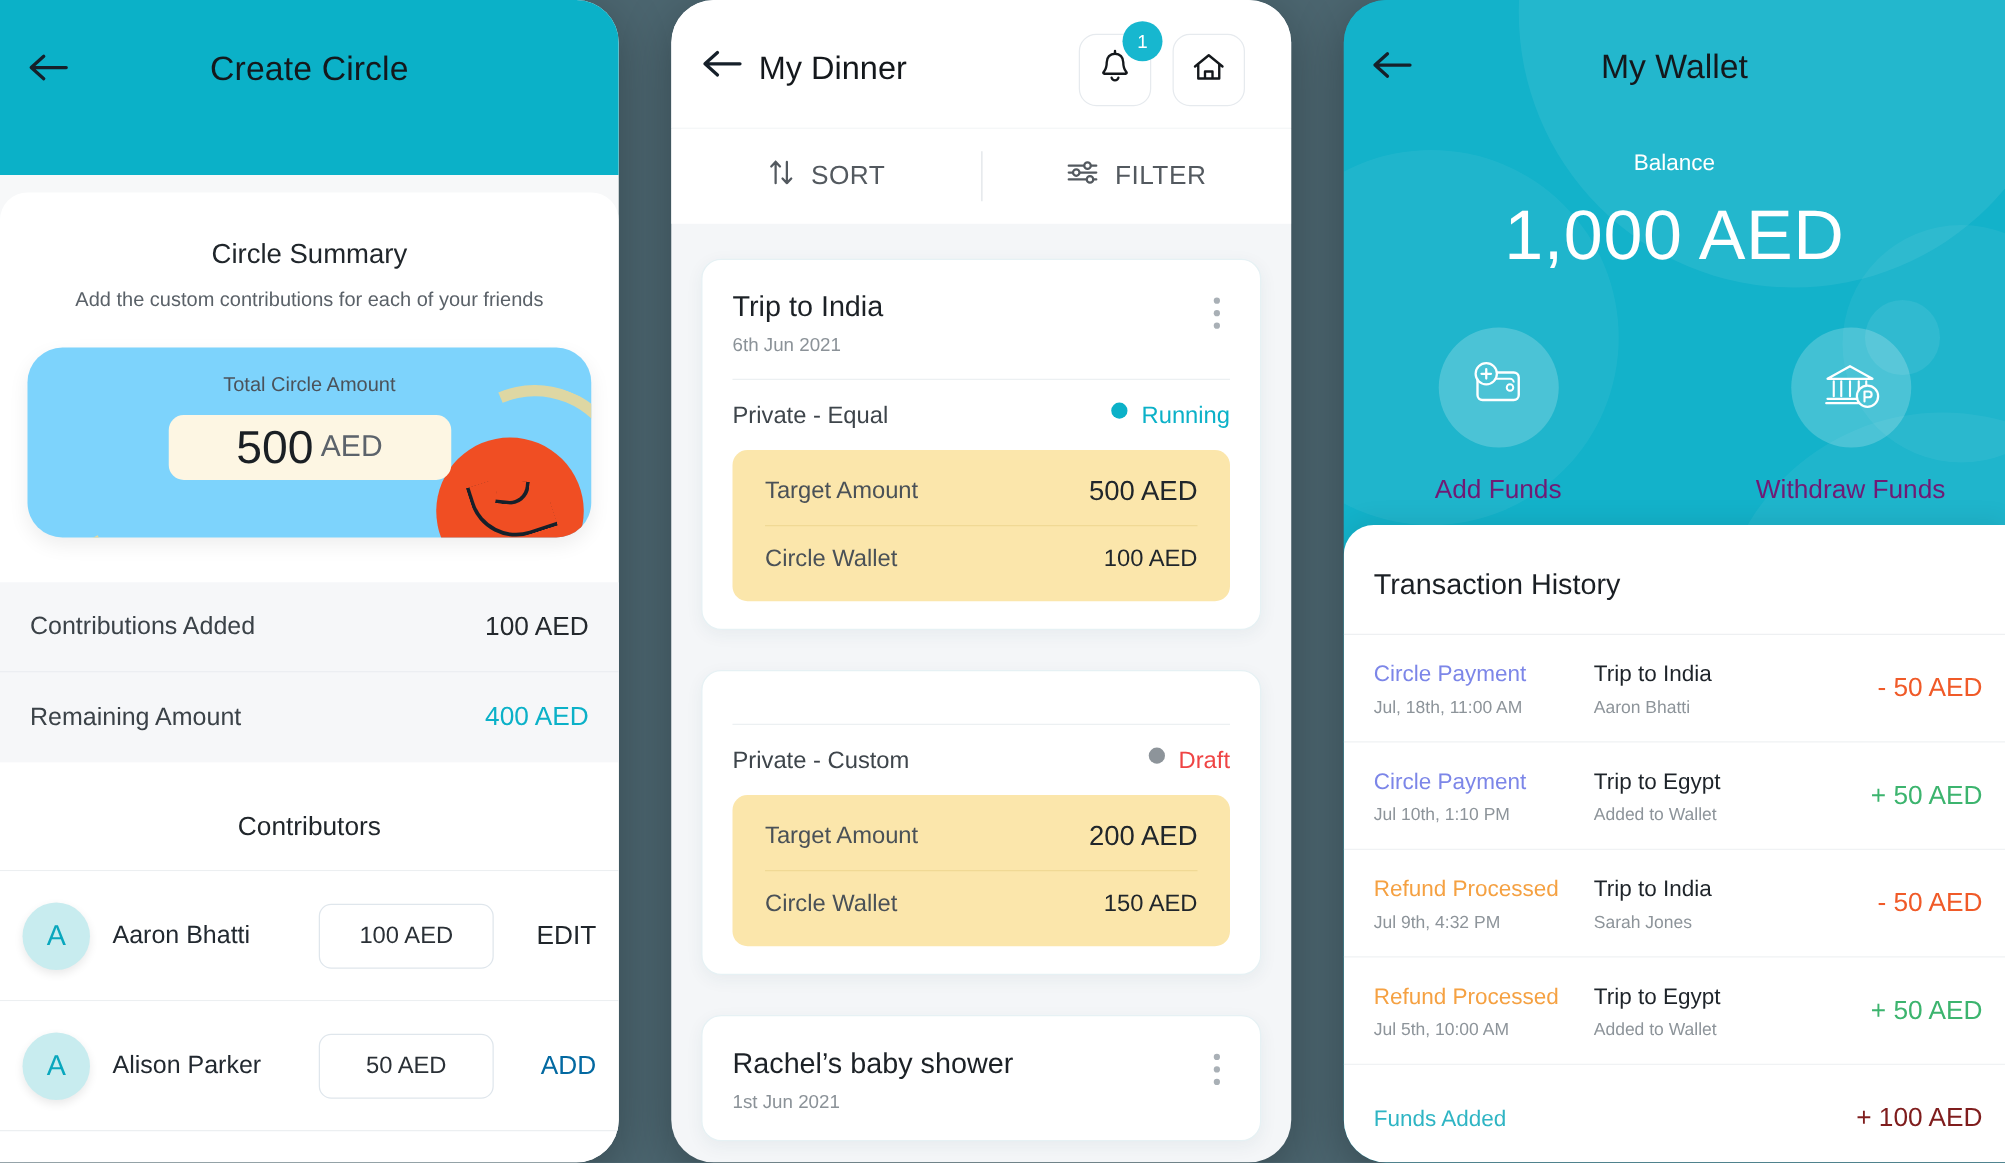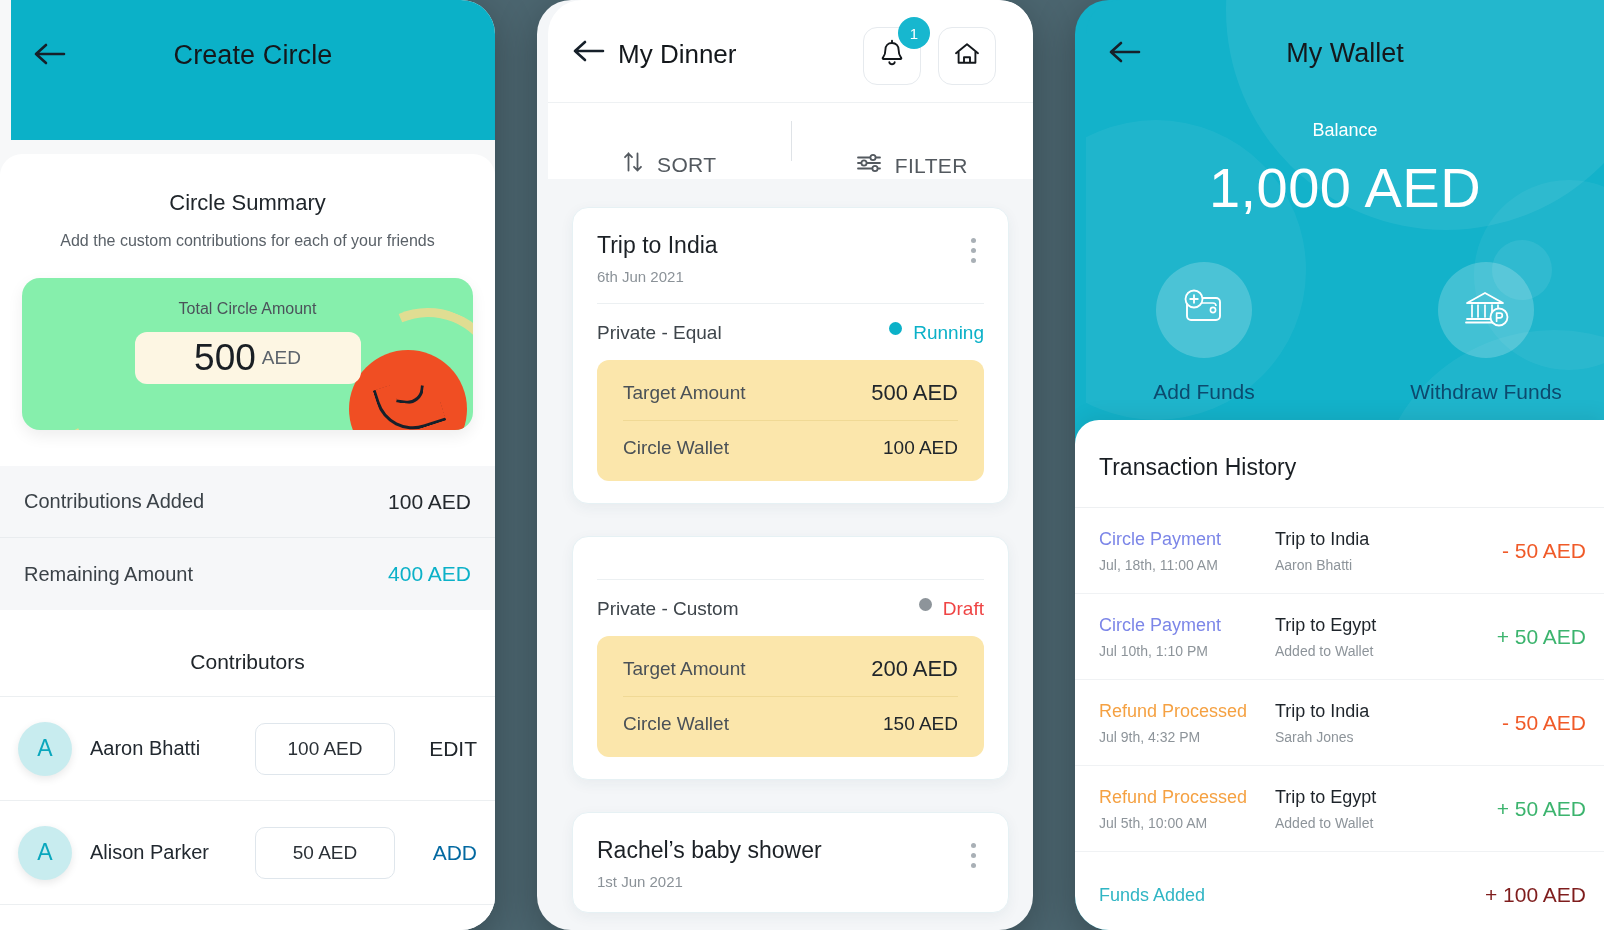--- a/index.html
+++ b/index.html
@@ -10,21 +10,20 @@
     overflow: hidden;
   }
   .stage { position: relative; width: 1604px; height: 930px; }
 
   
   .phone {
     position: absolute;
     background: #ffffff;
     overflow: hidden;
     box-shadow: 0 10px 40px rgba(0,0,0,0.28);
-    padding-left: 11px;
   }
 
   
   #panel1 {
     left: 0px; top: 0px; width: 495px; height: 930px;
     border-top-right-radius: 34px;
     border-bottom-right-radius: 34px;
     background: #f7f8f9;
   }
   #panel1 .p1-header {
@@ -56,22 +55,22 @@
     margin-top: 36px; font-weight: 400;
   }
   .summary-sub {
     text-align: center; font-size: 16px; color: #5a6168;
     margin-top: 16px;
   }
   .amount-card {
     position: relative;
     margin: 28px 22px 0 22px;
     height: 152px;
-    background: #86efac;
-    border-radius: 18px;
+    background: #7dd3fc;
+    border-radius: 28px;
     overflow: hidden;
     box-shadow: 0 6px 16px rgba(0,0,0,0.07);
   }
   .amount-card .deco-arc1 {
     position: absolute; left: -52px; top: 18px;
     width: 150px; height: 150px; border-radius: 50%;
     border: 9px solid #f7d98c; border-right-color: transparent;
     border-top-color: transparent; transform: rotate(15deg);
     opacity: .85;
   }
@@ -103,21 +102,21 @@
     position: relative; z-index: 2; text-align: center;
     font-size: 16px; color: #4b525a; padding-top: 22px;
   }
   .tca-box {
     position: relative; z-index: 2;
     margin: 14px auto 0 auto; width: 226px; height: 52px;
     background: #fdf6e3; border-radius: 12px;
     display: flex; align-items: center; justify-content: center; gap: 6px;
   }
   .tca-value { font-size: 37px; color: #1a1f24; font-weight: 400; }
-  .tca-cur { font-size: 19px; color: #5c636b; }
+  .tca-cur { font-size: 24px; color: #5c636b; }
 
   .row-line {
     display: flex; align-items: center; justify-content: space-between;
     padding: 0 24px; height: 72px;
     border-bottom: 1px solid #e9ecef;
   }
   .row-line .lbl { font-size: 20px; color: #3b4248; }
   .row-line .val { font-size: 21px; color: #24292e; }
   .row-line .val.teal { color: #0bb1c8; }
   .greyband { background: #f6f7f9; }
@@ -173,21 +172,21 @@
   #bell-btn { right: 112px; }
   #home-btn { right: 37px; }
   .badge {
     position: absolute; right: -10px; top: -11px;
     width: 32px; height: 32px; border-radius: 50%;
     background: #17b7cf; color: #fff; font-size: 15px;
     display: flex; align-items: center; justify-content: center;
   }
   .sortfilter {
     position: relative; height: 76px; background: #fff;
-    display: flex; align-items: flex-end;
+    display: flex; align-items: center;
   }
   .sf-half {
     flex: 1 1 50%; display: flex; align-items: center;
     justify-content: center; gap: 13px;
     font-size: 21px; color: #53595f; letter-spacing: .4px;
   }
   .sf-div {
     position: absolute; left: 50%; top: 18px; width: 1px; height: 40px;
     background: #dfe3e7;
   }
@@ -254,21 +253,21 @@
   .w-actions {
     position: absolute; left: 0; right: 0; top: 262px; z-index: 3;
     display: flex; justify-content: center; gap: 92px;
   }
   .w-act { width: 190px; text-align: center; }
   .w-act-circle {
     width: 96px; height: 96px; border-radius: 50%;
     background: rgba(255,255,255,.20);
     margin: 0 auto; display: flex; align-items: center; justify-content: center;
   }
-  .w-act-label { margin-top: 22px; font-size: 21px; color: #0c4a6e; }
+  .w-act-label { margin-top: 22px; font-size: 21px; color: #701a75; }
 
   .tx-sheet {
     position: absolute; left: 0; top: 420px; width: 529px; height: 510px;
     background: #ffffff;
     border-top-left-radius: 24px;
     border-top-right-radius: 0;
     box-shadow: 0 -4px 20px rgba(0,0,0,.08);
   }
   .tx-head {
     font-size: 23px; color: #1a1f24; padding: 34px 0 26px 24px;

